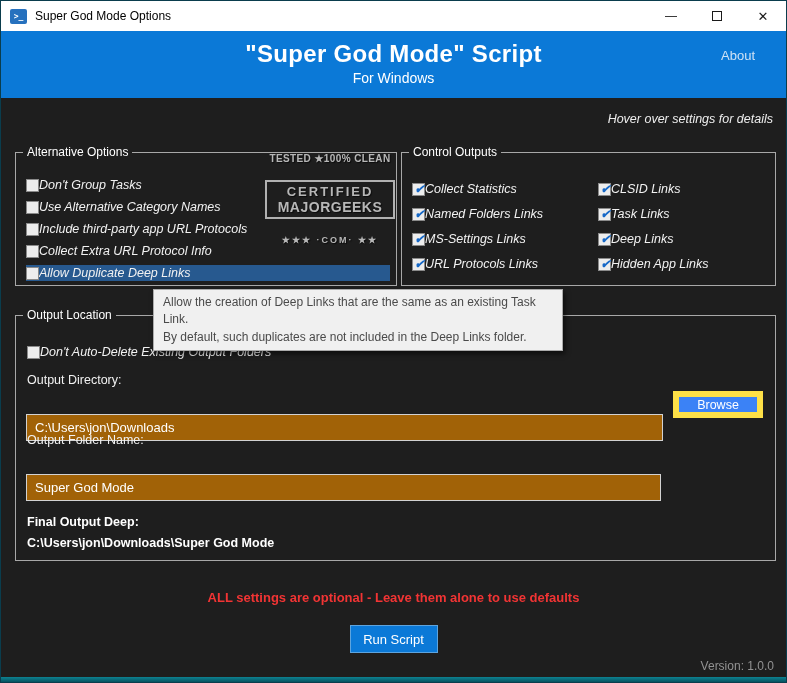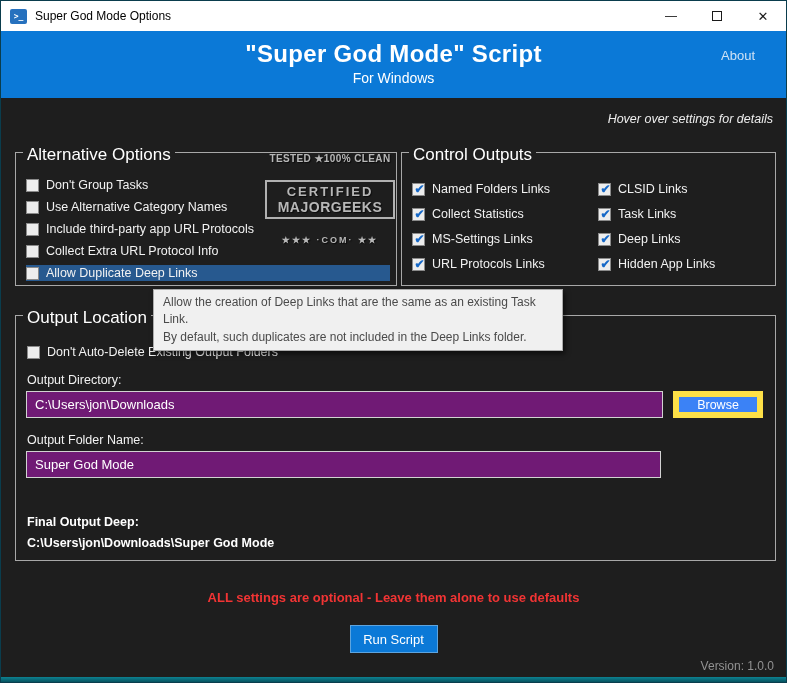--- a/index.html
+++ b/index.html
@@ -19,26 +19,26 @@
   .max-glyph{ display:inline-block; width:10px; height:10px; border:1px solid #1a1a1a; }
   .close-btn{ font-size:13px; }
   
   .header{ position:absolute; top:30px; left:0; right:0; height:67px; background:var(--accent,#0b79d7); text-align:center; color:#fff; }
   .header-title{ padding-top:9px; font-size:24px; font-weight:bold; letter-spacing:.3px; }
   .header-sub{ font-size:14px; margin-top:2px; }
   .about-link{ position:absolute; top:17px; right:31px; font-size:13px; color:#cfe2f5; }
   
   .hint{ position:absolute; top:111px; right:13px; font-style:italic; font-size:12.5px; color:#eeeeee; }
   .groupbox{ position:absolute; border:1px solid #a8a8a8; }
-  .gb-label{ position:absolute; top:-8px; left:7px; background:var(--body_bg,#1e1e1e); padding:0 4px; font-size:17px; color:#fff; white-space:nowrap; }
+  .gb-label{ position:absolute; top:-8px; left:7px; background:var(--body_bg,#1e1e1e); padding:0 4px; font-size:12px; color:#fff; white-space:nowrap; }
   .gb1{ left:14px; top:151px; width:382px; height:134px; }
   .gb2{ left:400px; top:151px; width:375px; height:134px; }
   .gb3{ left:14px; top:314px; width:761px; height:246px; }
   .cb-list{ position:absolute; left:10px; top:24px; right:6px; }
-  .cb-row{ display:flex; align-items:center; gap:7px; height:16px; margin-bottom:6px; font-size:12.5px; color:#f2f2f2; }
+  .cb-row{ display:flex; align-items:center; height:16px; margin-bottom:6px; font-size:12.5px; color:#f2f2f2;font-style:italic; }
   .cb-box{ width:13px; height:13px; flex:0 0 13px; background:#ededed; border:1px solid #8a8a8a; position:relative; }
   .cb-row.checked .cb-box::after{ content:"✔"; position:absolute; left:0; top:-2px; width:13px; text-align:center;
     color:var(--check,#1668c7); font-size:12px; font-weight:bold; }
   .cb-row.hover-hl{ background:#27598f; }
   .cb-col{ position:absolute; top:28px; }
   .cb-col .cb-row{ margin-bottom:9px; }
   .col1{ left:10px; } .col2{ left:196px; }
   
   .tooltip{ position:absolute; left:152px; top:288px; width:410px; z-index:6;
     background:var(--tooltip_bg,#f0f0f0); border:1px solid #ababab; box-shadow:2px 3px 5px rgba(0,0,0,.55);
@@ -49,21 +49,21 @@
   .wm-top{ font-size:10px; letter-spacing:.4px; }
   .wm-box{ border:2px solid #bdbdbd; margin:16px 6px; padding:2px 1px; }
   .wm-certified{ font-size:13px; letter-spacing:2px; }
   .wm-major{ font-size:14px; letter-spacing:.5px; }
   .wm-stars{ font-size:9px; letter-spacing:2px; margin-top:1px; }
   
   .gb3-cb{ position:absolute; left:11px; top:28px; }
   .field-label{ position:absolute; font-size:12.5px; color:#f2f2f2; }
   .lbl-outdir{ left:11px; top:57px; }
   .lbl-folder{ left:11px; top:117px; }
-  .text-input{ position:absolute; height:27px; background:#701a75; border:1px solid #d2d2d2; color:#fff; font-size:13px; padding:0 8px; font-family:"Liberation Sans", sans-serif; }
+  .text-input{ position:absolute; height:27px; background:#a16207; border:1px solid #d2d2d2; color:#fff; font-size:13px; padding:0 8px; font-family:"Liberation Sans", sans-serif;margin-top:23px; }
   .input-outdir{ left:10px; top:75px; width:637px; }
   .input-folder{ left:10px; top:135px; width:635px; }
   .browse-btn{ position:absolute; left:657px; top:75px; width:90px; height:27px; background:#3b82f6; border:6px solid #fde047; color:#fff; font-size:12.5px; font-family:"Liberation Sans", sans-serif; }
   .final-label{ position:absolute; left:11px; top:199px; font-size:12.5px; font-weight:bold; color:#fff; }
   .final-path{ position:absolute; left:11px; top:220px; font-size:12.5px; font-weight:bold; color:#fff; }
   
   .warning{ position:absolute; top:589px; left:0; right:0; text-align:center; color:var(--warning,#f23434); font-weight:bold; font-size:13px; }
   .run-btn{ position:absolute; top:624px; left:50%; transform:translateX(-50%); width:88px; height:28px;
     background:var(--accent,#0b79d7); border:1px solid #5ea4de; color:#fff; font-size:13px; font-family:"Liberation Sans", sans-serif; }
   .version{ position:absolute; right:12px; top:658px; font-size:12px; color:#929292; }
@@ -122,25 +122,25 @@
         <span>Allow Duplicate Deep Links</span>
       </div>
     </div>
   </div>
 
   <div class="groupbox gb2">
     <span class="gb-label">Control Outputs</span>
     <div class="cb-col col1">
       <div class="cb-row checked">
         <span class="cb-box"></span>
+        <span>Collect Statistics</span>
+      </div>
+      <div class="cb-row checked">
+        <span class="cb-box"></span>
         <span>Named Folders Links</span>
-      </div>
-      <div class="cb-row checked">
-        <span class="cb-box"></span>
-        <span>Collect Statistics</span>
       </div>
       <div class="cb-row checked">
         <span class="cb-box"></span>
         <span>MS-Settings Links</span>
       </div>
       <div class="cb-row checked">
         <span class="cb-box"></span>
         <span>URL Protocols Links</span>
       </div>
     </div>

